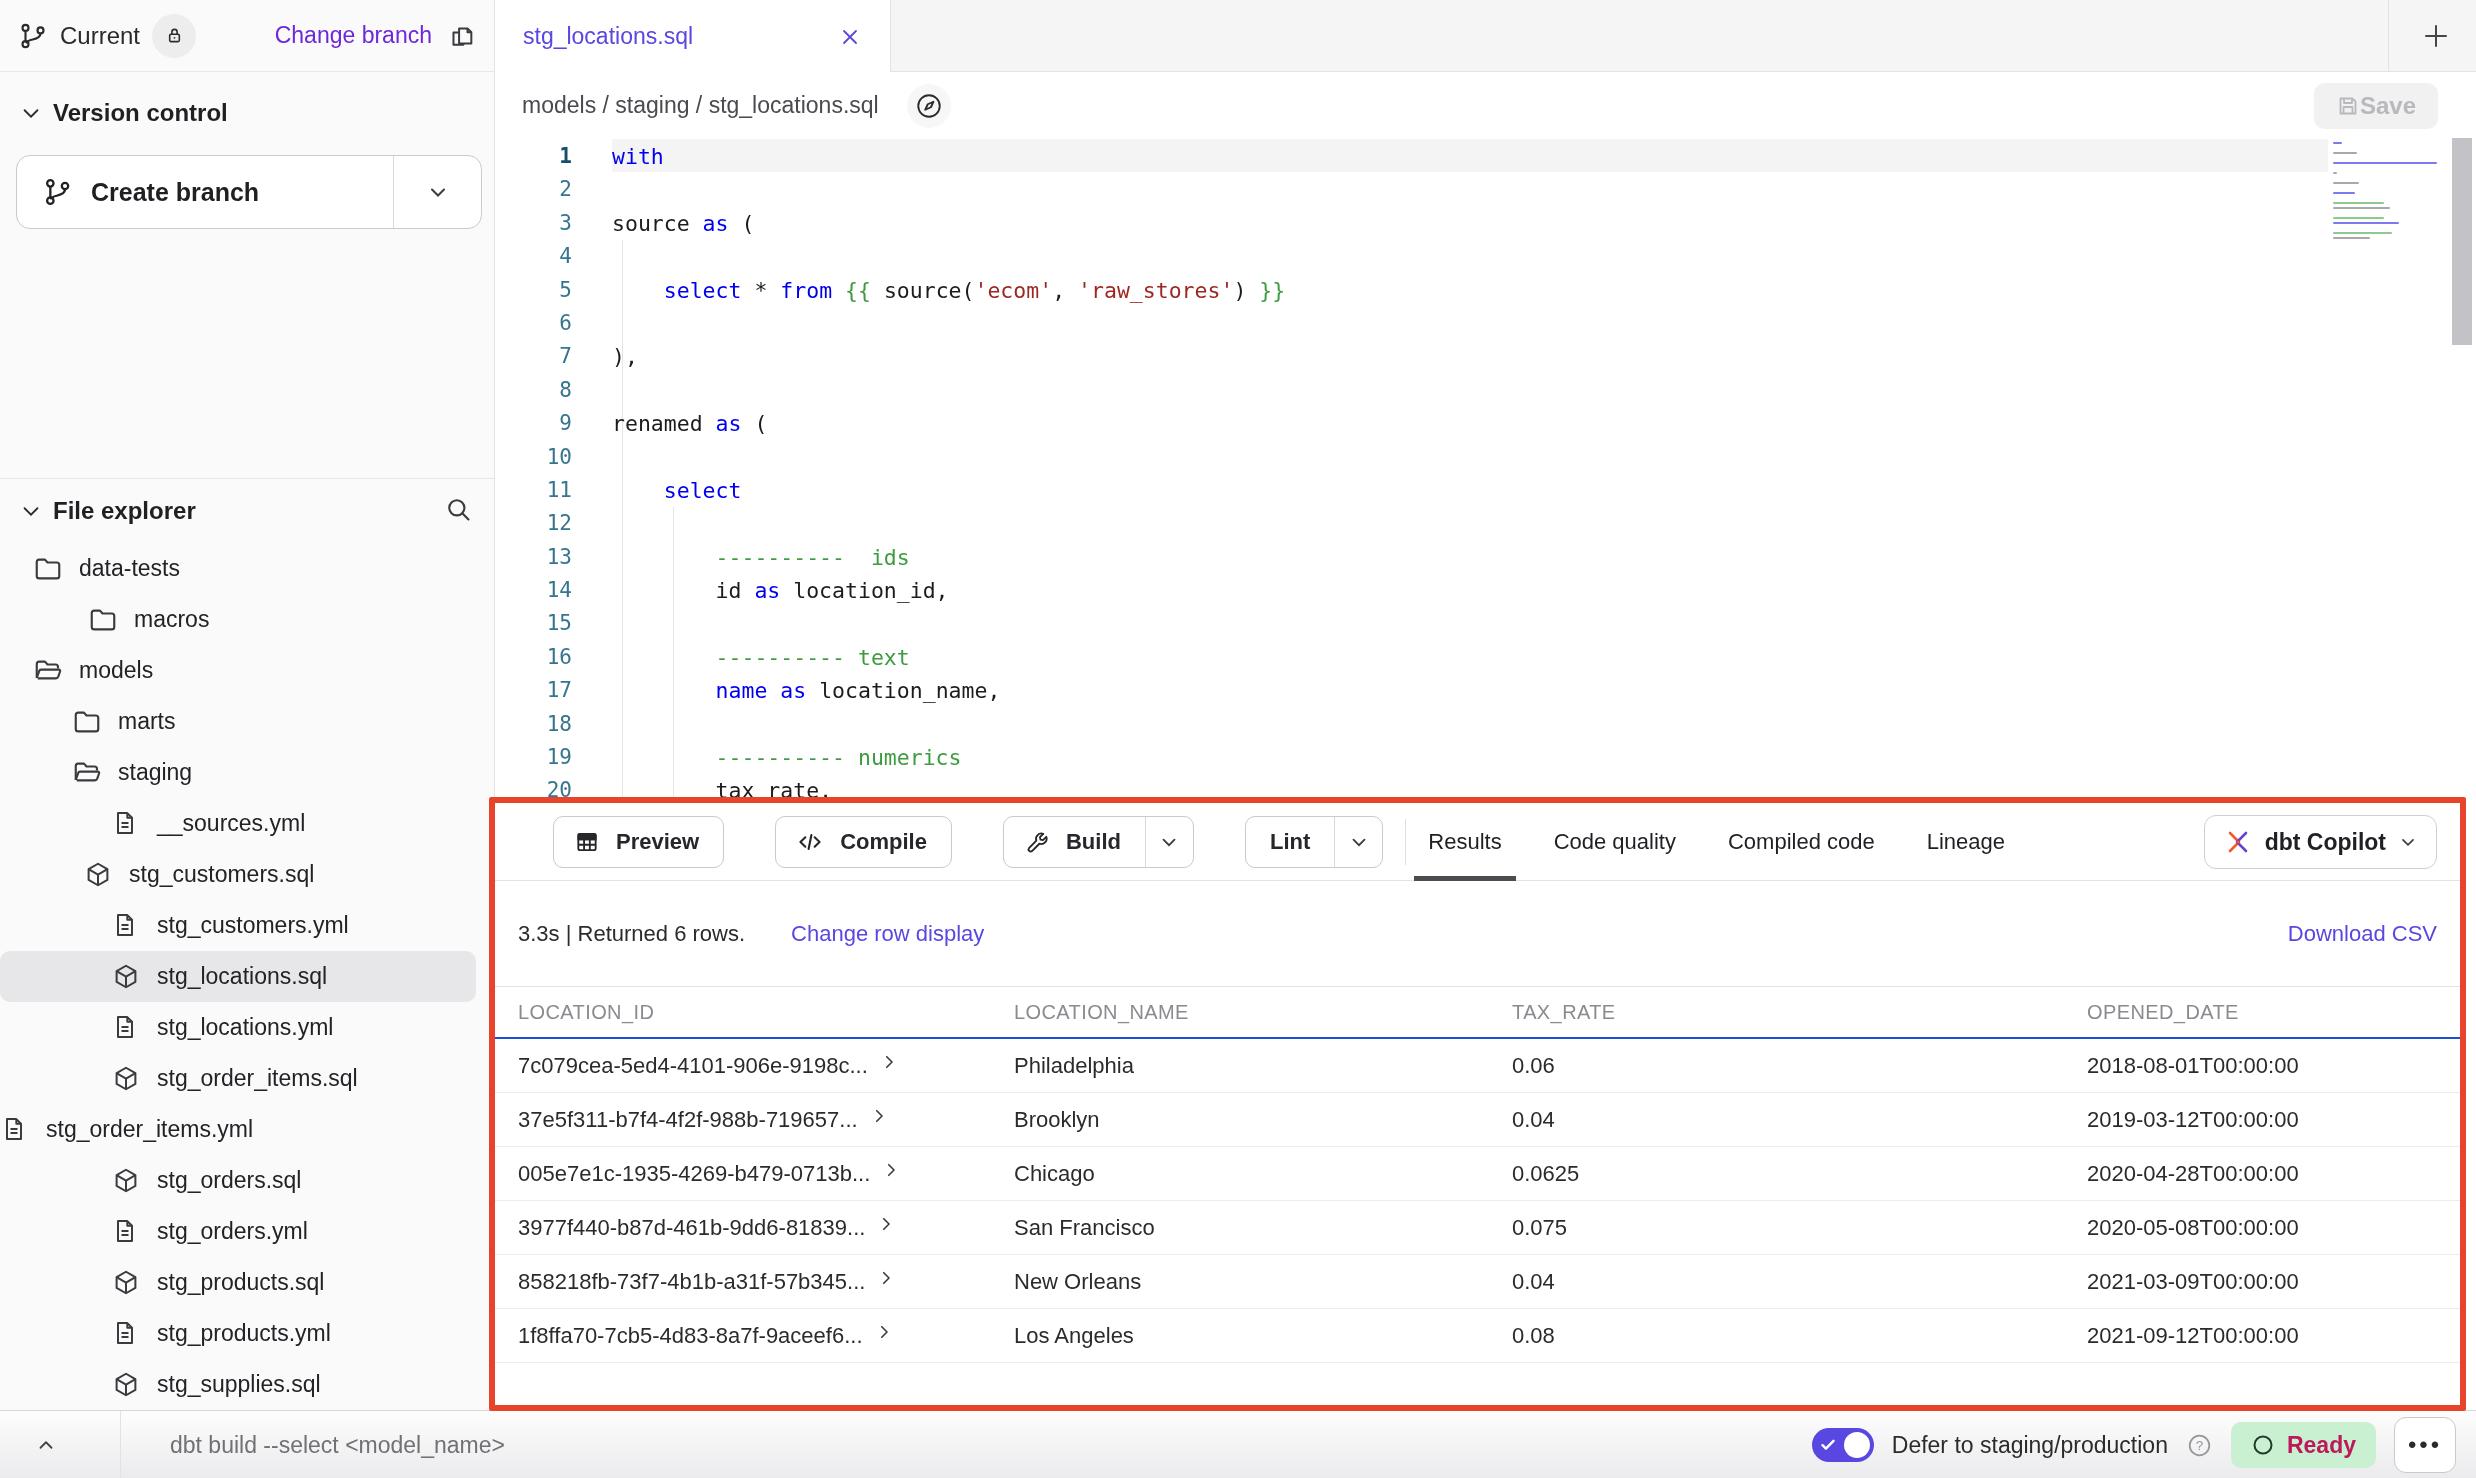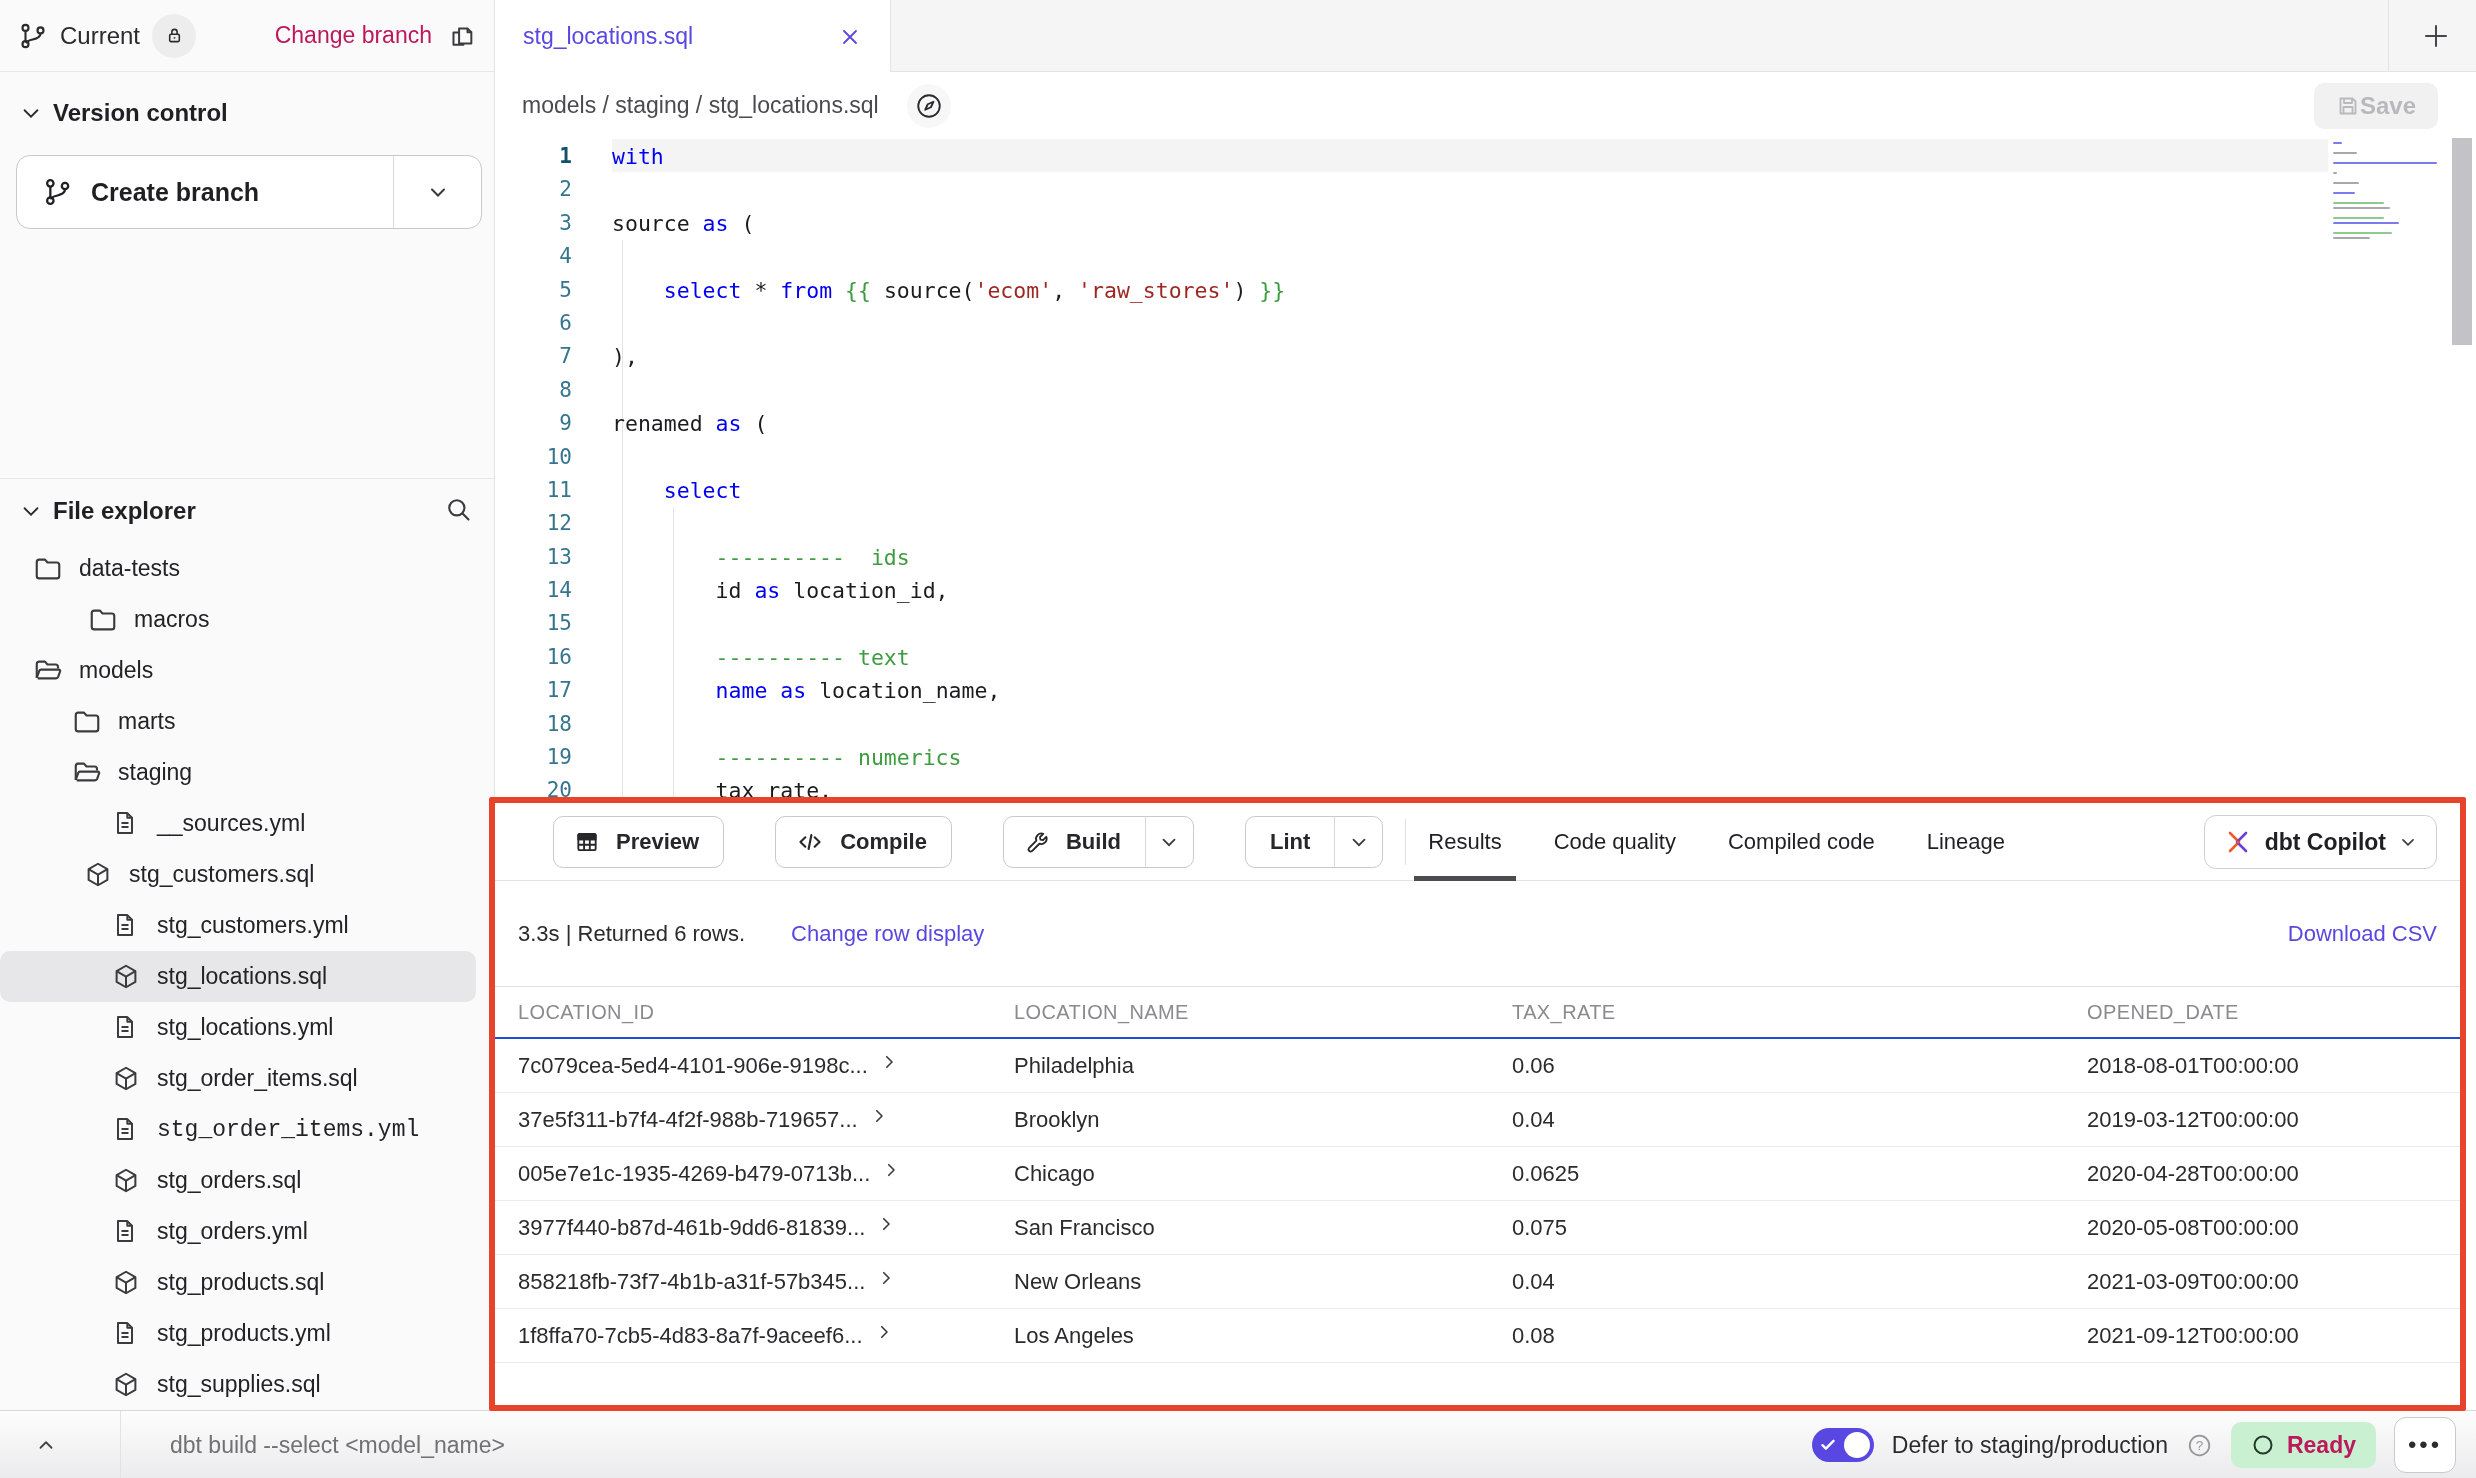--- a/index.html
+++ b/index.html
@@ -6,21 +6,21 @@
   *{box-sizing:border-box;}
   .screen{position:relative;width:2476px;height:1478px;background:#fff;overflow:hidden;
           font-family:"Liberation Sans",sans-serif;color:#232327;}
   svg{display:block;}
 
   
   .sidebar{position:absolute;left:0;top:0;width:495px;height:1410px;background:#fafafa;border-right:1px solid #e4e4e7;}
   .sb-header{position:absolute;left:0;top:0;width:100%;height:72px;border-bottom:1px solid #e7e7ea;display:flex;align-items:center;padding:0 18px;gap:12px;}
   .sb-header .cur{font-size:24px;font-weight:500;color:#2b2b2e;}
   .lock-badge{width:44px;height:44px;border-radius:50%;background:#ededee;display:flex;align-items:center;justify-content:center;}
-  .chg-branch{margin-left:auto;font-size:23px;font-weight:500;color:#be185d;cursor:pointer;}
+  .chg-branch{margin-left:auto;font-size:23px;font-weight:500;color:#6d28d9;cursor:pointer;}
   .copy-btn{margin-left:4px;}
   .section-head{display:flex;align-items:center;gap:11px;padding:0 20px;font-size:24px;font-weight:700;color:#1f1f24;}
   .vc-head{position:absolute;top:88px;left:0;right:0;height:50px;}
   .create-branch{position:absolute;left:16px;top:155px;width:466px;height:74px;background:#fff;border:1px solid #c9c9ce;border-radius:14px;display:flex;align-items:center;}
   .cb-main{flex:1;display:flex;align-items:center;gap:18px;padding-left:24px;font-size:25px;font-weight:600;color:#1f1f24;height:100%;cursor:pointer;}
   .cb-split{width:88px;height:100%;border-left:1px solid #d9d9dd;display:flex;align-items:center;justify-content:center;cursor:pointer;}
   .fe-section{position:absolute;left:0;top:478px;right:0;border-top:1px solid #e7e7ea;}
   .fe-head{height:52px;margin-top:6px;position:relative;}
   .fe-search{position:absolute;right:22px;top:10px;cursor:pointer;}
   .tree{position:absolute;left:0;top:543px;right:0;}
@@ -266,21 +266,21 @@
         <div class="tree-item" style="padding-left: 111px;">
     <span class="ti-icon">
             <svg width="30" height="30" viewBox="0 0 24 24" fill="none" stroke="#3a3a3f" stroke-width="1.6" stroke-linejoin="round">
               <path d="M12 3l7.5 4.3v8.6L12 20.2 4.5 15.9V7.3L12 3z"></path>
               <path d="M4.8 7.5L12 11.7l7.2-4.2"></path>
               <path d="M12 11.7V20"></path>
             </svg>
           </span>
     <span class="ti-label">stg_order_items.sql</span>
   </div>
-        <div class="tree-item" style="padding-left: 111px; font-family: Liberation Mono, monospace;">
+        <div class="tree-item" style="">
     <span class="ti-icon">
             <svg width="28" height="28" viewBox="0 0 24 24" fill="none" stroke="#3a3a3f" stroke-width="1.7" stroke-linejoin="round">
               <path d="M6 3.5h8l4 4v13H6v-17z"></path>
               <path d="M14 3.5v4h4"></path>
               <path d="M9 12h6M9 15.5h6"></path>
             </svg>
           </span>
     <span class="ti-label">stg_order_items.yml</span>
   </div>
         <div class="tree-item" style="padding-left: 111px;">

